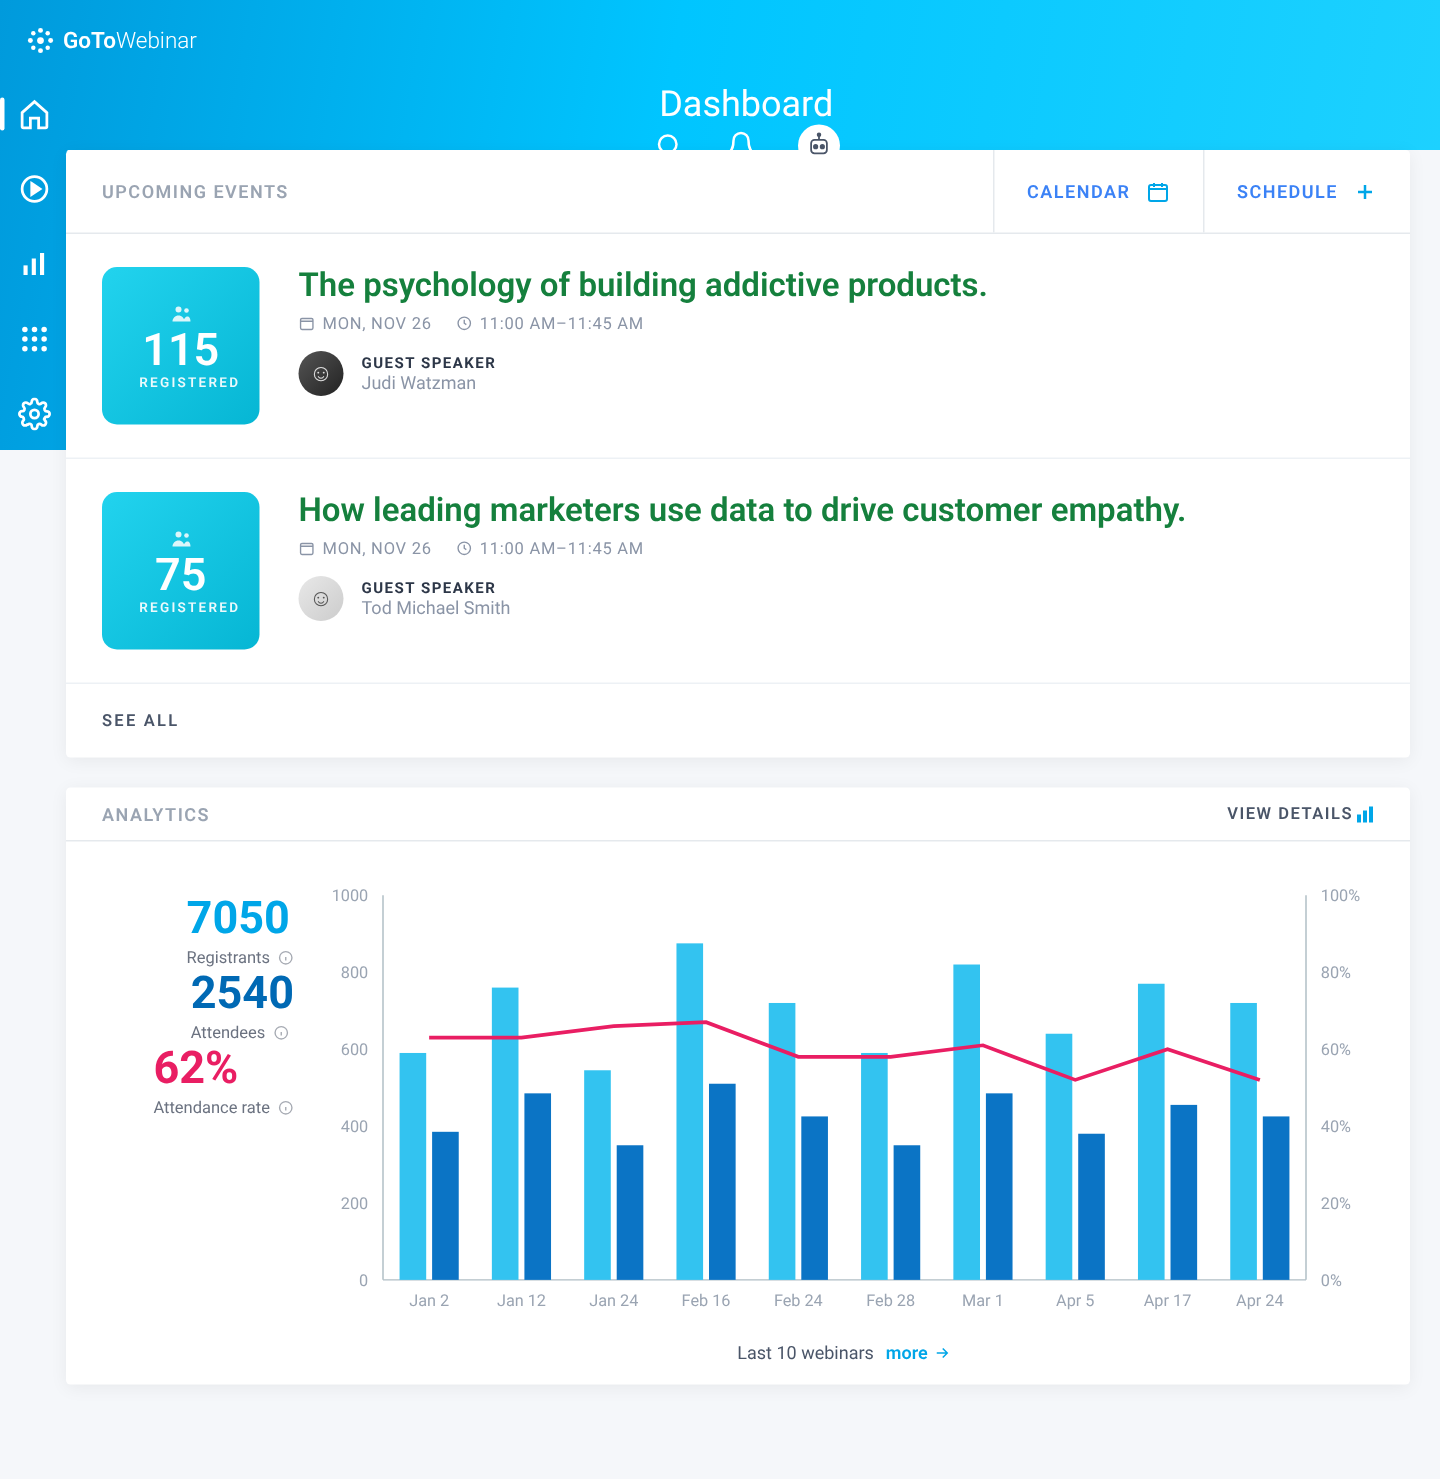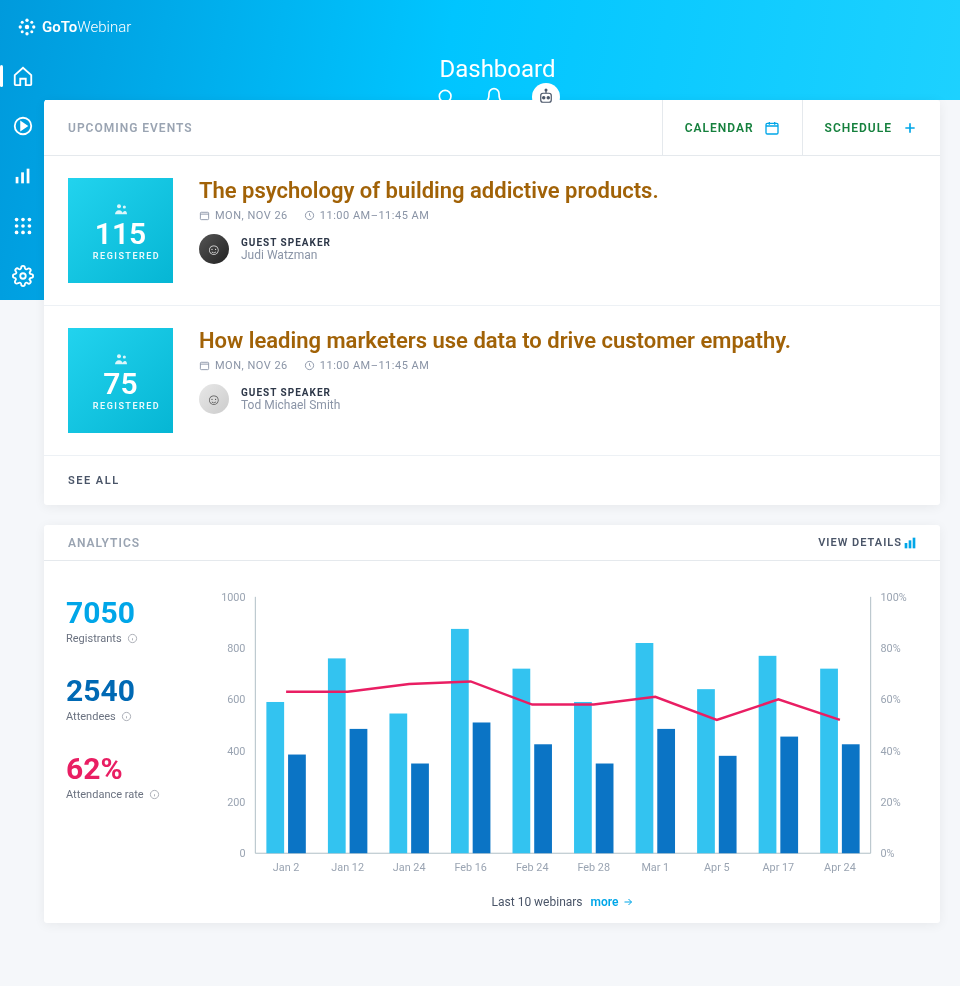--- a/index.html
+++ b/index.html
@@ -126,58 +126,58 @@
   display:flex;align-items:center;
   padding-left: 24px;
 }
 .head-btn {
   display:flex;align-items:center;gap:10px;
   padding: 0 22px;
   border-left: 1px solid #e5e9ed;
   font-size: 12px;
   letter-spacing: 1px;
   font-weight: 600;
-  color: #15803d;
+  color: #3b82f6;
   cursor:pointer;
 }
 .head-btn svg {width:16px;height:16px;color:#00a6e8;}
 .event {
   display:flex;
   gap: 26px;
   padding: 22px 24px;
   border-bottom: 1px solid #edf1f5;
 }
 .reg-box {
   width: 105px; height: 105px;
   background: linear-gradient(135deg,#22d3ee,#06b6d4);
   color:#fff;
   display:flex;flex-direction:column;align-items:center;justify-content:center;
-  border-radius:0;
+  border-radius:10px;
   flex-shrink:0;
 }
 .reg-box svg{width:16px;height:16px;opacity:.85;margin-bottom:2px;}
 .reg-count{font-size:30px;font-weight:600;line-height:1;}
 .reg-label{font-size:9px;letter-spacing:1.5px;font-weight:600;opacity:.92;margin-top:2px;margin-left:12px;}
 .ev-body{flex:1;display:flex;flex-direction:column;gap:6px;}
-.ev-title{font-size:22px;font-weight:600;color:#a16207;}
+.ev-title{font-size:22px;font-weight:600;color:#15803d;}
 .ev-meta{display:flex;gap:16px;font-size:11px;color:#8a94a6;letter-spacing:.5px;align-items:center;}
 .ev-meta span{display:flex;align-items:center;gap:5px;}
 .ev-meta svg{width:11px;height:11px;}
 .speaker{display:flex;align-items:center;gap:12px;margin-top:6px;}
 .speaker-av{width:30px;height:30px;border-radius:50%;background:linear-gradient(135deg,#555,#222);flex-shrink:0;display:flex;align-items:center;justify-content:center;color:#ddd;font-size:16px;}
 .speaker-av.b{background:linear-gradient(135deg,#e8e8e8,#ccc);color:#555;}
 .sp-role{font-size:10px;font-weight:700;letter-spacing:1px;color:#2d3748;}
 .sp-name{font-size:12px;color:#8a94a6;}
 .see-all{padding:18px 24px;font-size:11px;letter-spacing:1.5px;font-weight:600;color:#4a5568;cursor:pointer;}
 .an-head{display:flex;align-items:center;border-bottom:1px solid #e5e9ed;height:36px;}
 .an-head .sect-title{flex:1;font-size:12px;letter-spacing:1px;color:#9aa4b2;font-weight:600;padding-left:24px;}
 .vd{display:flex;align-items:center;gap:0;padding-right:22px;font-size:11px;letter-spacing:1px;font-weight:600;color:#4a5568;cursor:pointer;}
 .vd svg{width:16px;height:16px;color:#00a6e8;}
 .an-body{display:flex;padding:24px 22px 14px 22px;gap:12px;}
-.metrics{width:130px;display:flex;flex-direction:column;gap:28px;padding-top:10px;}
+.metrics{width:130px;display:flex;flex-direction:column;padding-top:10px;align-items:flex-end;}
 .metric-val{font-size:30px;font-weight:700;}
 .m-blue{color:#00a6e8;}
 .m-dblue{color:#0069b4;}
 .m-pink{color:#e91e63;}
 .metric-lab{font-size:11px;color:#6b7280;display:flex;align-items:center;gap:5px;margin-top:2px;}
 .metric-lab svg{width:11px;height:11px;opacity:.6;}
 .chart-wrap{flex:1;display:flex;flex-direction:column;}
 .chart{flex:1;position:relative;height:270px;}
 .chart svg{width:100%;height:100%;}
 .chart-foot{display:flex;align-items:center;justify-content:center;gap:8px;font-size:12px;color:#4a5568;padding-top:10px;}

